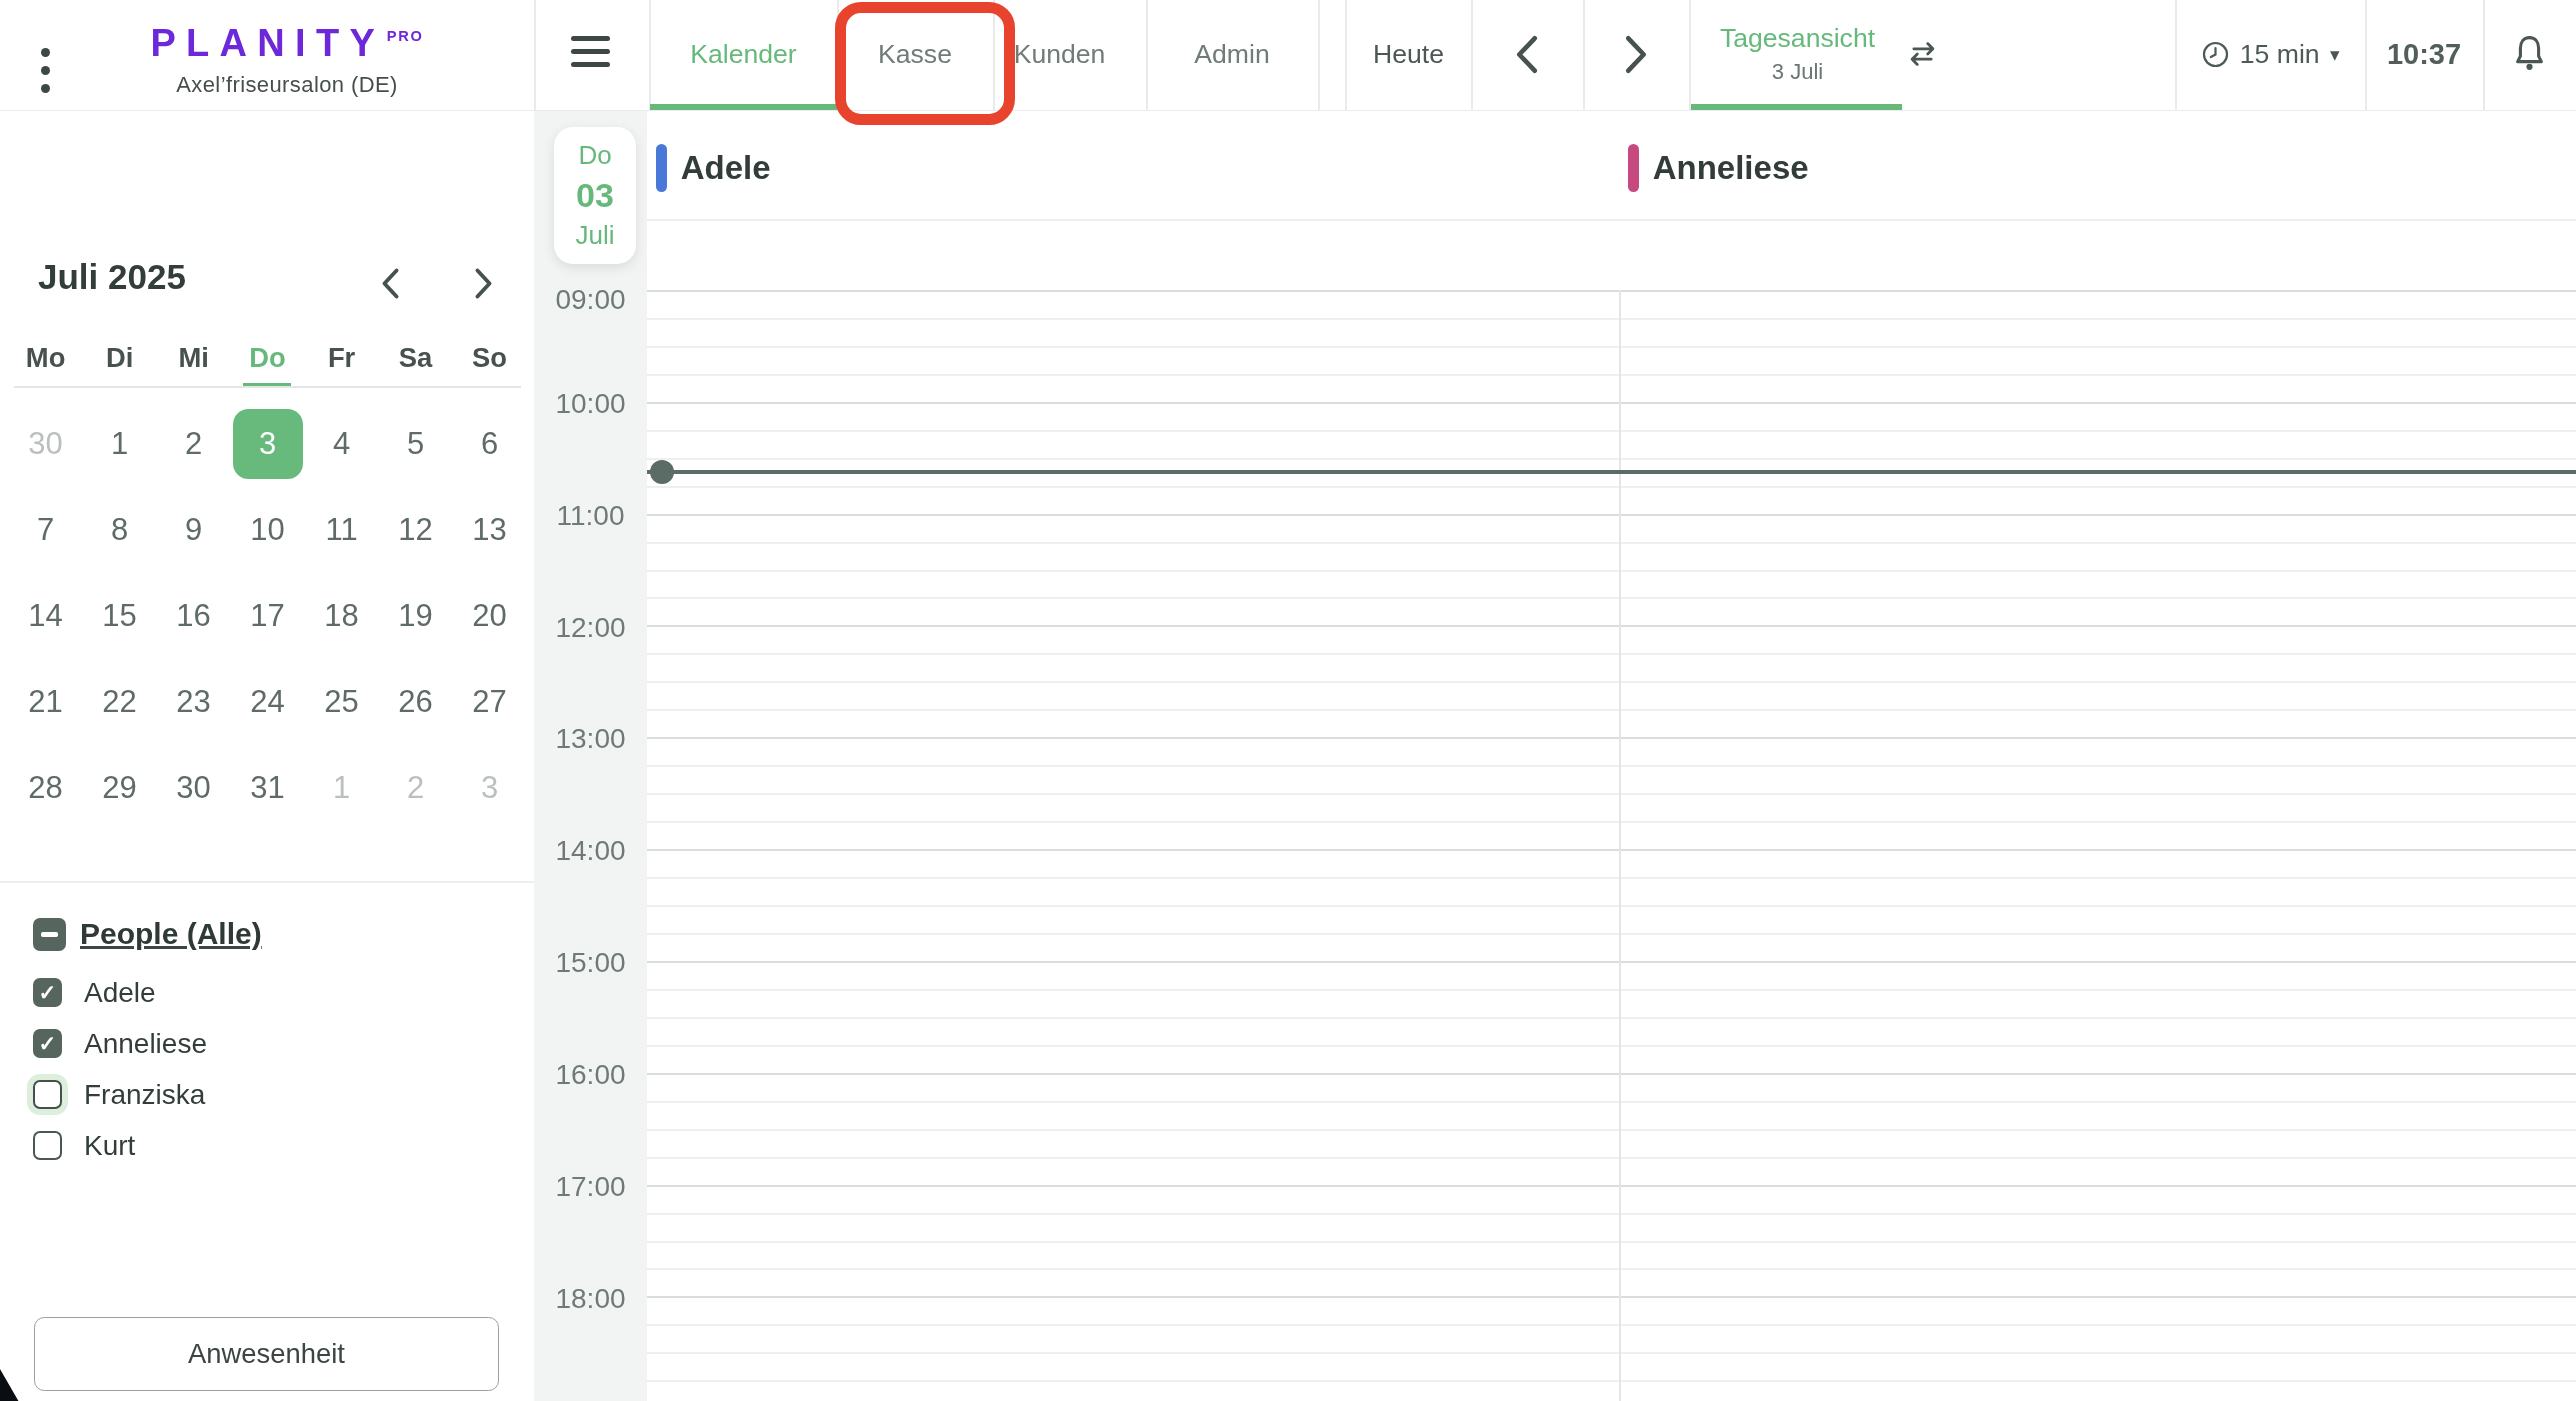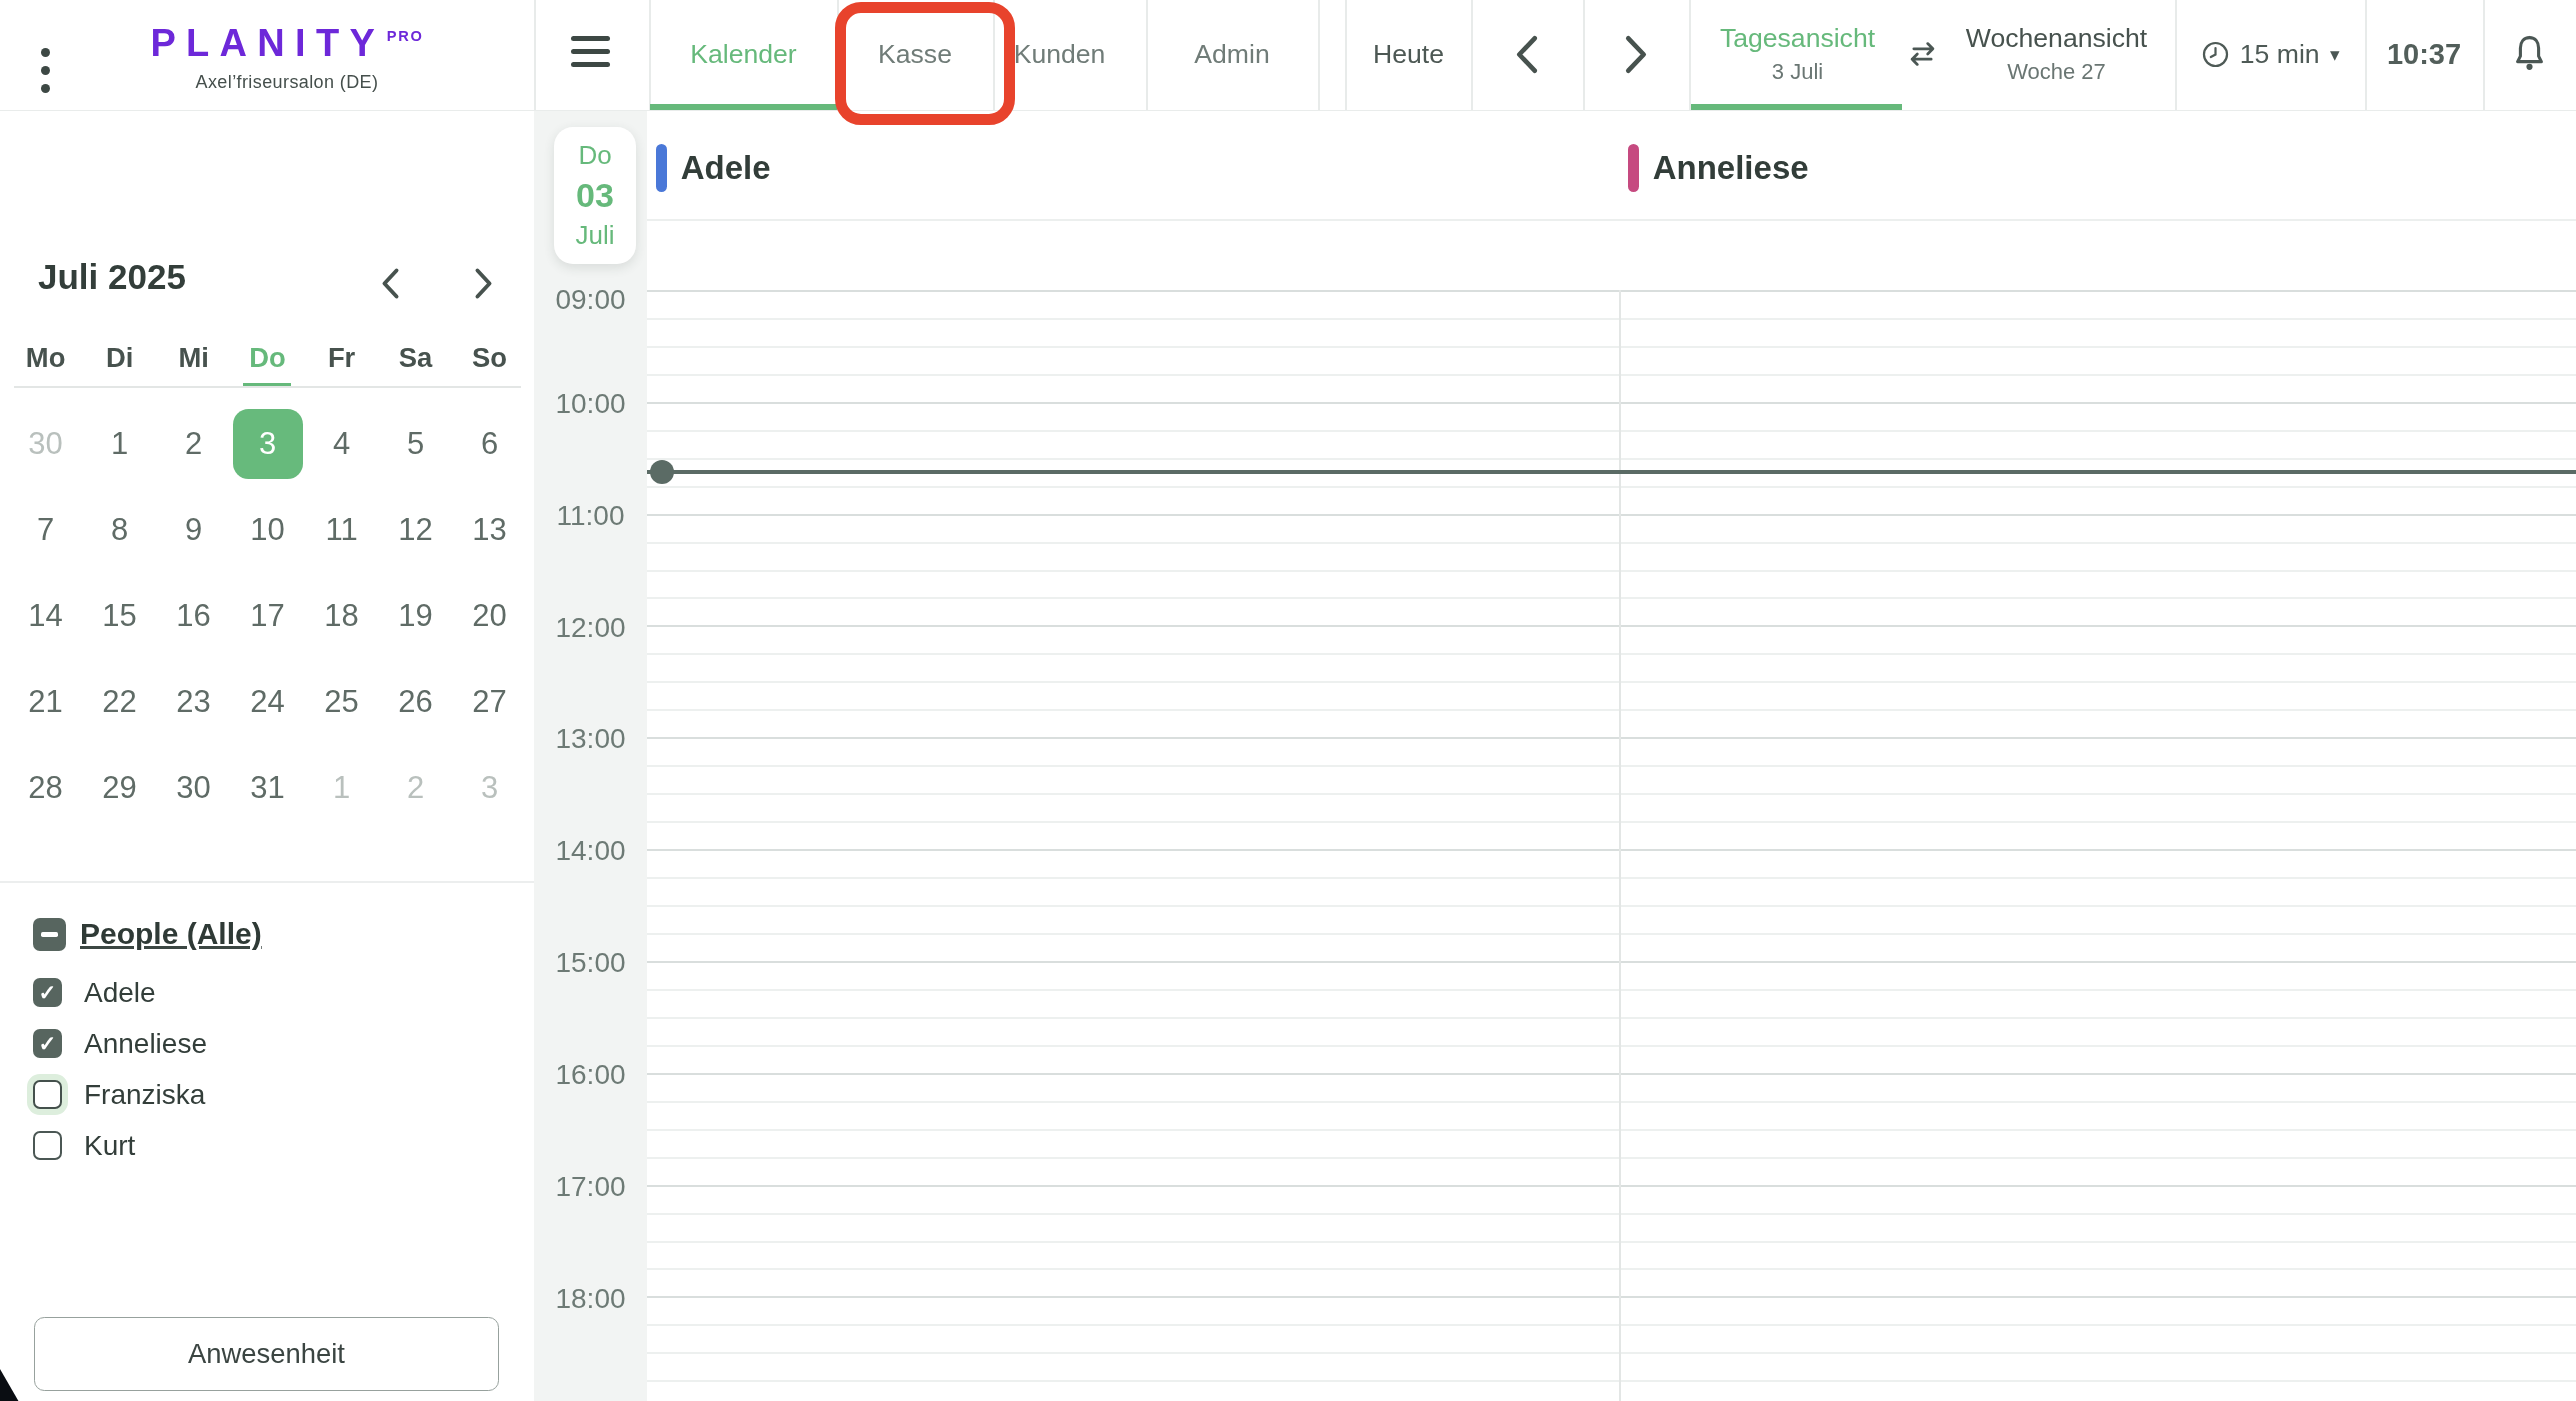--- a/index.html
+++ b/index.html
@@ -8,21 +8,21 @@
 
   
   .nav{position:absolute;left:0;top:0;width:2576px;height:110px;background:#fff;
        border-bottom:1.7px solid #e9eceb;z-index:20;}
   .vdiv{position:absolute;top:0;bottom:0;width:1.7px;background:#e8ebea;}
   .kebab{position:absolute;left:41px;top:48px;display:flex;flex-direction:column;gap:8.6px;cursor:pointer;}
   .kebab i{width:9.4px;height:9.4px;border-radius:50%;background:#3d4844;display:block;}
   .logo-block{position:absolute;left:94px;top:22px;width:386px;text-align:center;}
   .logo{font-size:38px;font-weight:bold;letter-spacing:10.3px;color:#6d28d9;white-space:nowrap;}
   .logo sup{font-size:14.6px;letter-spacing:1.7px;vertical-align:15.4px;margin-left:1.7px;}
-  .salon{font-size:18px;color:#454f4c;margin-top:6.9px;letter-spacing:0.4px;}
+  .salon{font-size:22px;color:#454f4c;margin-top:6.9px;letter-spacing:0.4px;}
   .hamburger{position:absolute;left:571px;top:36px;width:39px;display:flex;flex-direction:column;gap:7.7px;cursor:pointer;}
   .hamburger i{height:5.1px;background:#3d4844;border-radius:2.6px;display:block;}
   .tab{position:absolute;top:0;height:108px;display:flex;align-items:center;justify-content:center;
        font-size:26.6px;color:#707c78;cursor:pointer;}
   .tab.active{color:#66b97b;}
   .tab-underline{position:absolute;bottom:0;height:6px;background:#66b97b;z-index:5;}
   .view-tab{flex-direction:column;gap:5.1px;}
   .view-tab .sub{font-size:22px;color:#6a7673;}
   .view-tab.active .main{color:#66b97b;}
   .view-tab .main{color:#47524e;}
@@ -346,24 +346,20 @@
     </div>
     <div class="tab-underline" style="left:1691px;width:211px;"></div>
 
     <div class="tab iconbtn" style="left:1906px;width:33px;">
       <svg width="33" height="26" viewBox="0 0 38 30">
         <path d="M9 9 H31 M25 3 L31 9 L25 15" fill="none" stroke="#4b5754" stroke-width="3.2" stroke-linecap="round" stroke-linejoin="round"></path>
         <path d="M29 21 H7 M13 15 L7 21 L13 27" fill="none" stroke="#4b5754" stroke-width="3.2" stroke-linecap="round" stroke-linejoin="round"></path>
       </svg>
     </div>
 
-    <div class="tab view-tab" style="left:1938px;width:237px;">
-      <span class="main">Wochenansicht</span>
-      <span class="sub">Woche 27</span>
-    </div>
     <div class="vdiv" style="left:2175px;"></div>
 
     <div class="tab" style="left:2175px;width:190px;">
       <span class="interval">
         <svg width="29" height="29" viewBox="0 0 34 34">
           <circle cx="17" cy="17" r="13.5" fill="none" stroke="#4e5a56" stroke-width="2.6"></circle>
           <path d="M17 9.5 V17 L11.5 20" fill="none" stroke="#4e5a56" stroke-width="2.6" stroke-linecap="round"></path>
         </svg>
         <span>15 min</span>
         <span class="caret">▾</span>

